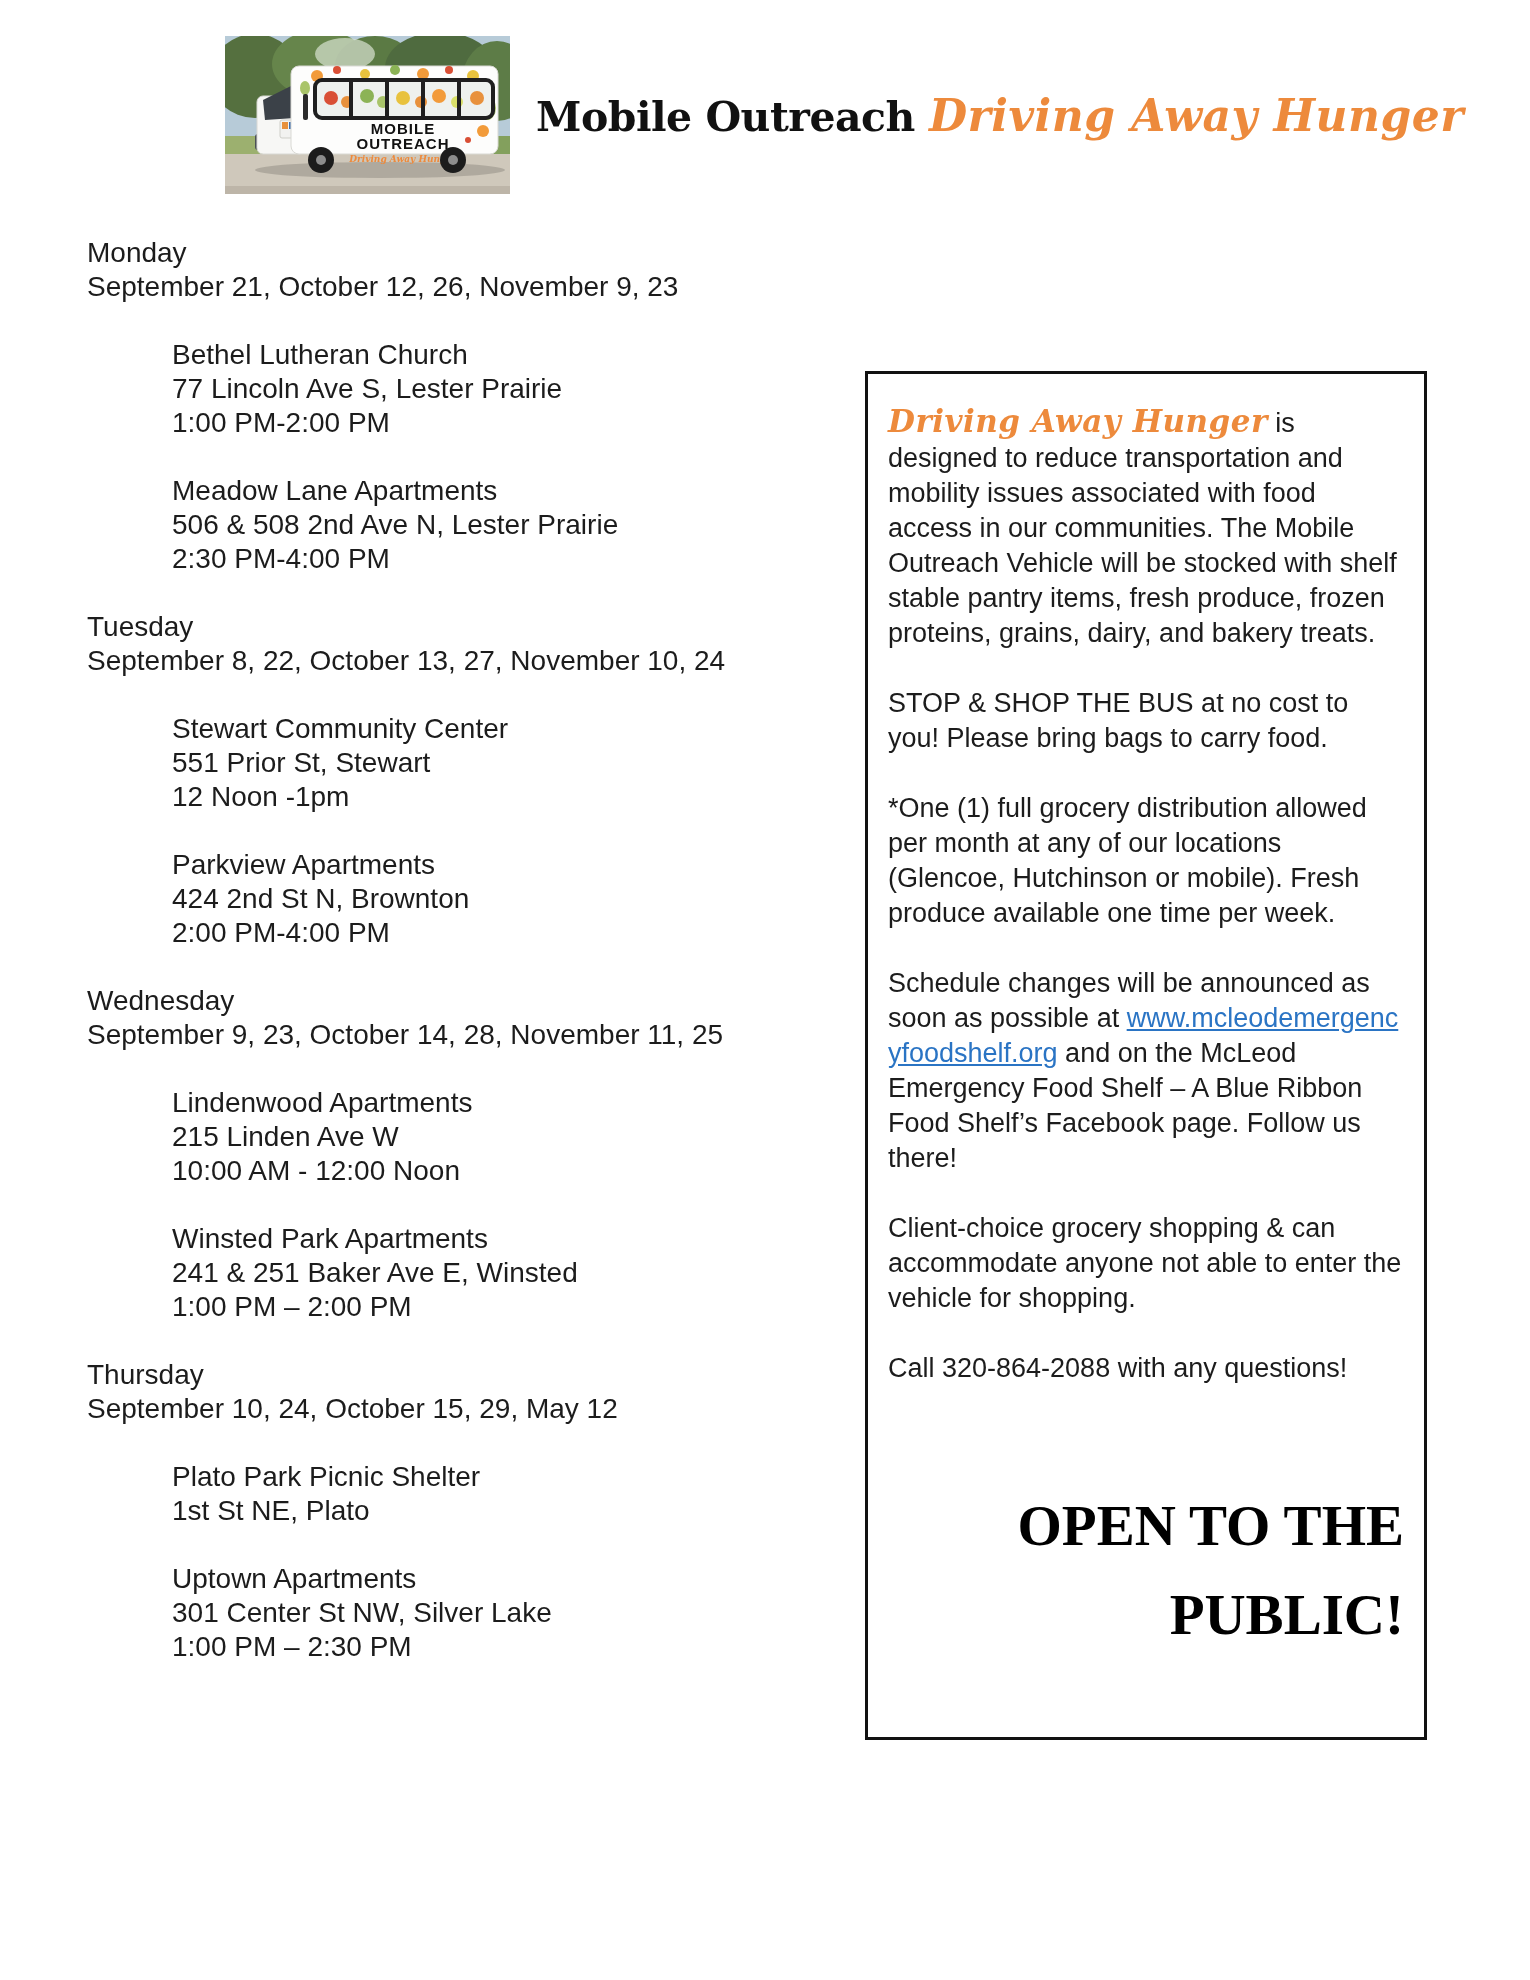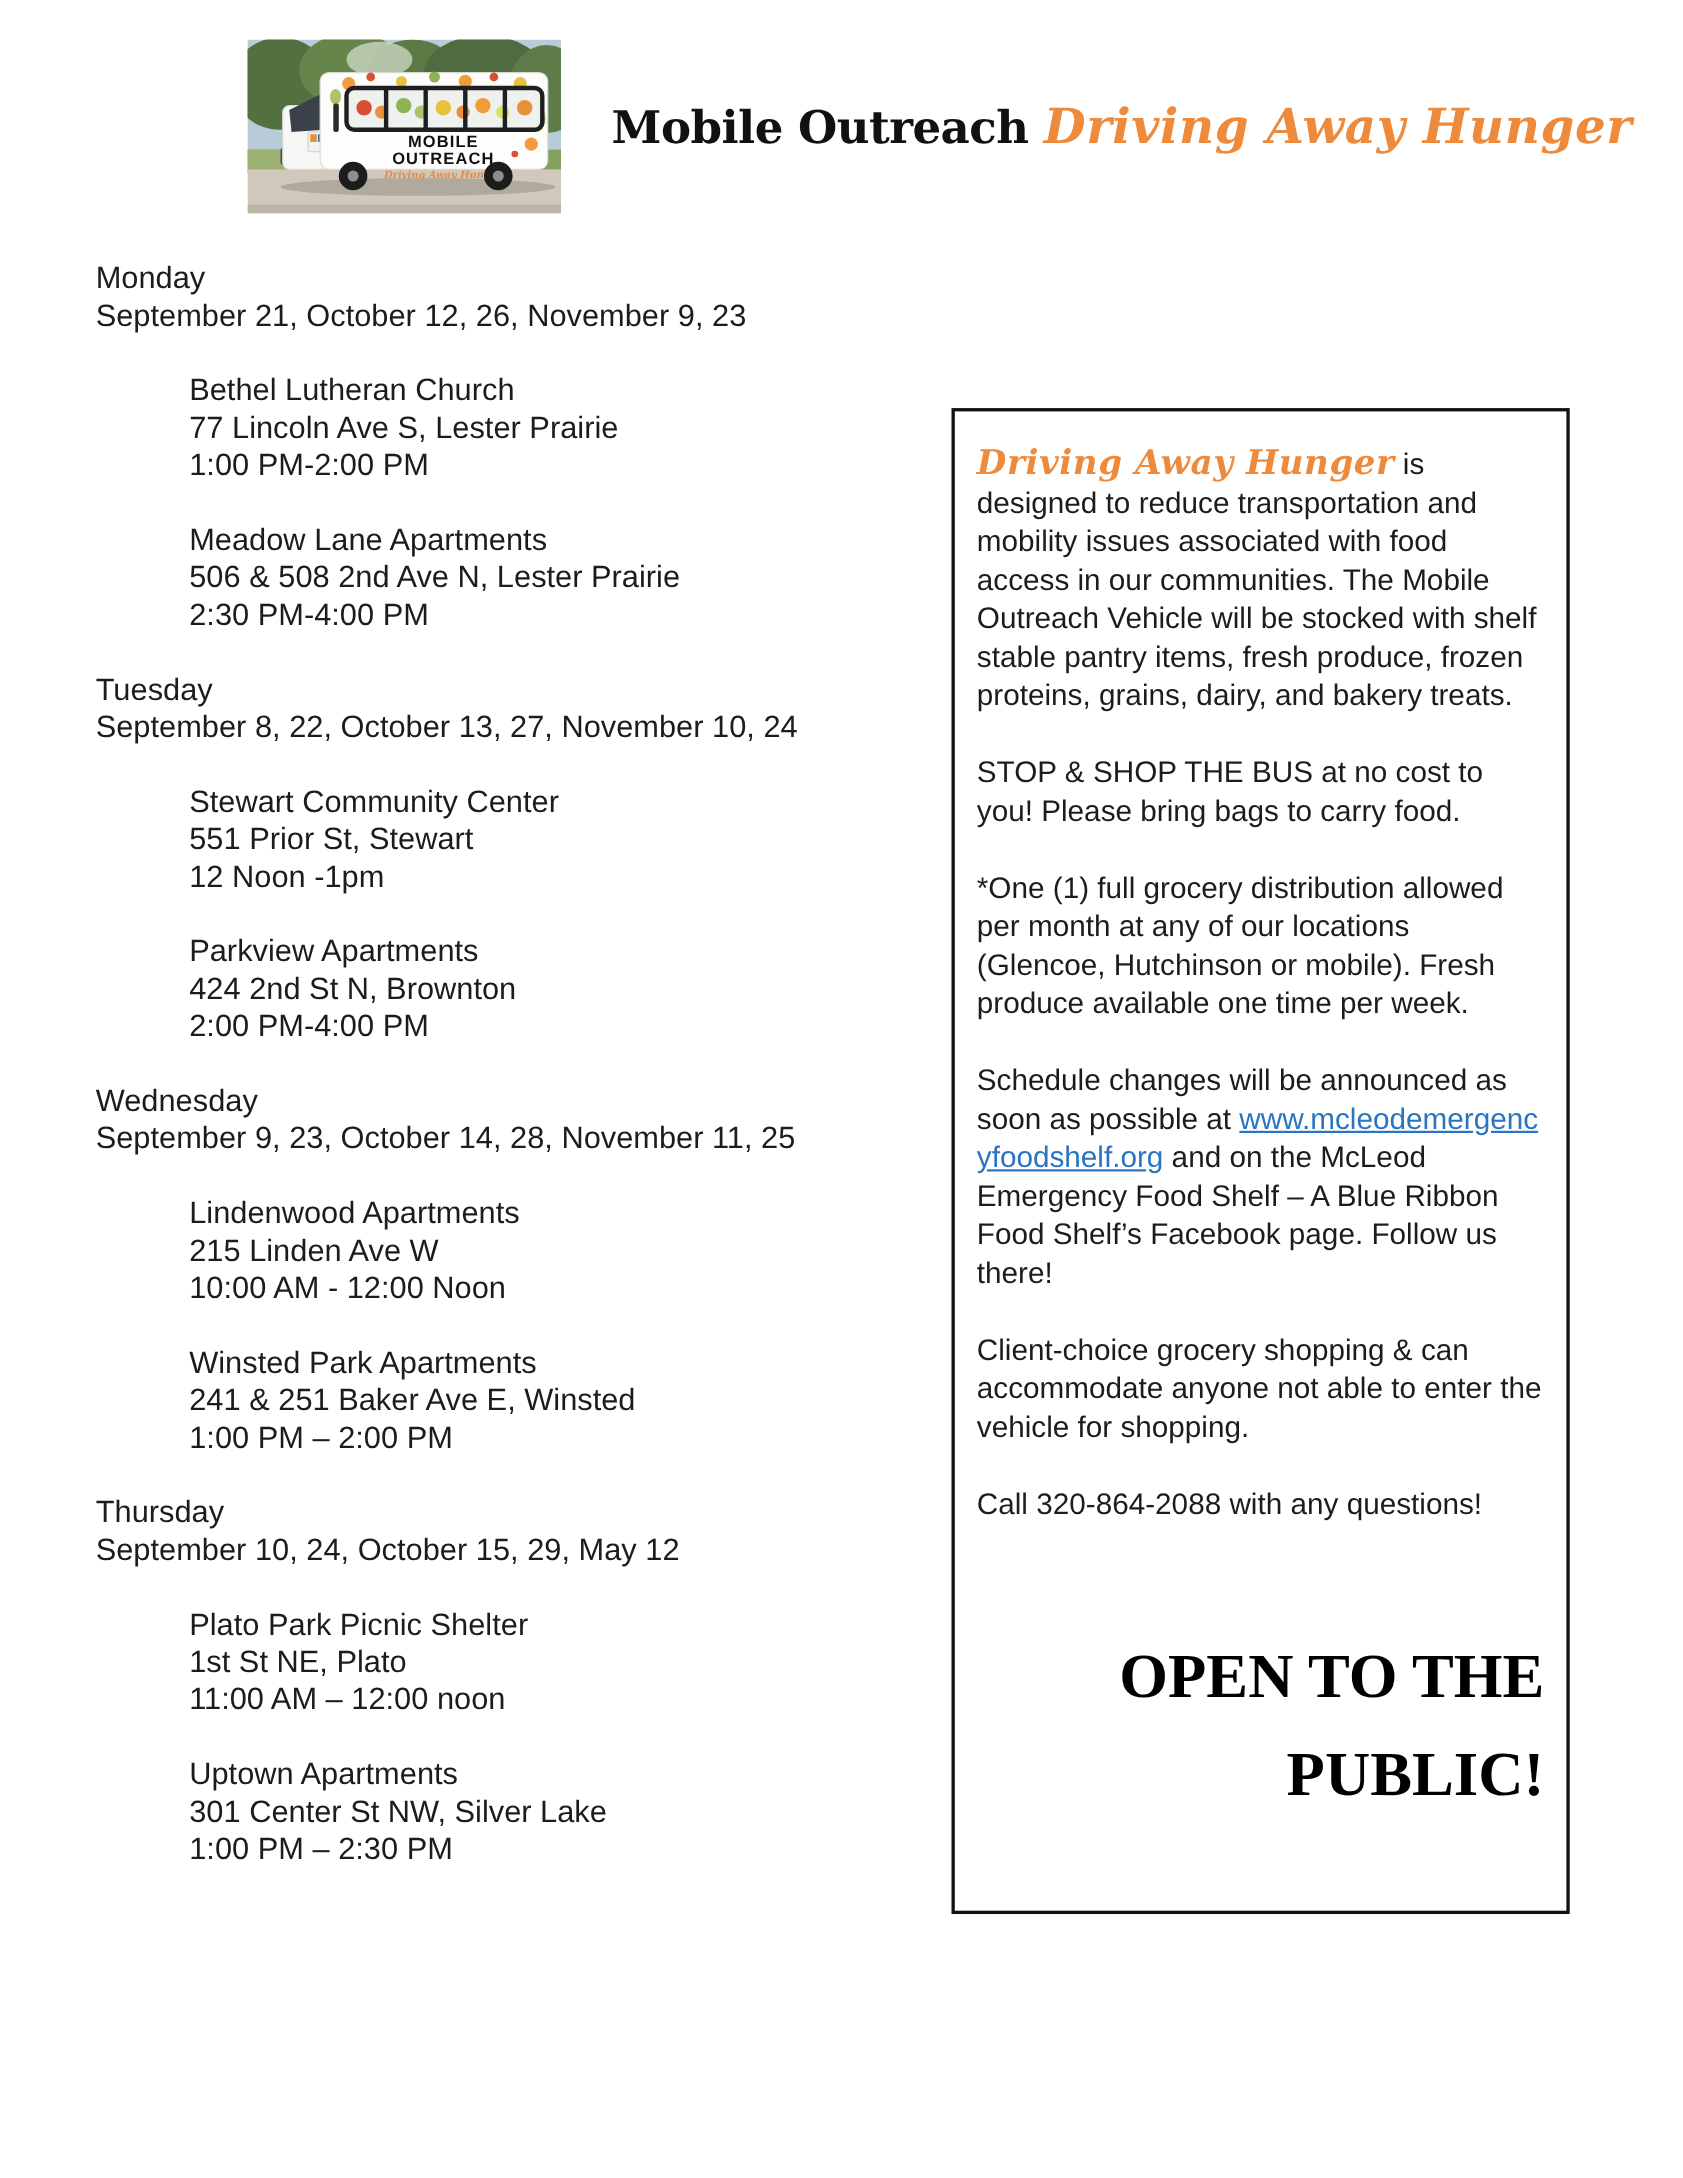--- a/index.html
+++ b/index.html
@@ -5,21 +5,21 @@
   html,body { margin:0; padding:0; }
   body {
     width:1530px; height:1980px; position:relative;
     background:#ffffff; color:#1a1a1a;
     font-family:"Liberation Sans", sans-serif;
     overflow:hidden;
   }
 
   
   .header-photo { position:absolute; left:225px; top:36px; width:285px; height:158px; }
-  .title { position:absolute; left:556px; top:90px; white-space:nowrap; }
+  .title { position:absolute; left:536px; top:90px; white-space:nowrap; }
   .title-main {
     font-family:"DejaVu Serif", serif; font-weight:700;
     font-size:41px; color:#111111; letter-spacing:-0.5px;
   }
   .title-script {
     font-family:"DejaVu Serif", serif; font-style:italic; font-weight:700;
     font-size:44px; color:#ED8A3C; margin-left:14px; letter-spacing:0.5px;
   }
 
   
@@ -185,21 +185,20 @@
       <div>1:00 PM – 2:00 PM</div>
     </div>
   </div>
 
   <div class="day-block">
     <div class="day-name">Thursday</div>
     <div class="day-dates">September 10, 24, October 15, 29, May 12</div>
     <div class="stop">
       <div>Plato Park Picnic Shelter</div>
       <div>1st St NE, Plato</div>
-      <div>11:00 AM – 12:00 noon</div>
     </div>
     <div class="stop">
       <div>Uptown Apartments</div>
       <div>301 Center St NW, Silver Lake</div>
       <div>1:00 PM – 2:30 PM</div>
     </div>
   </div>
 
 </div>
 

